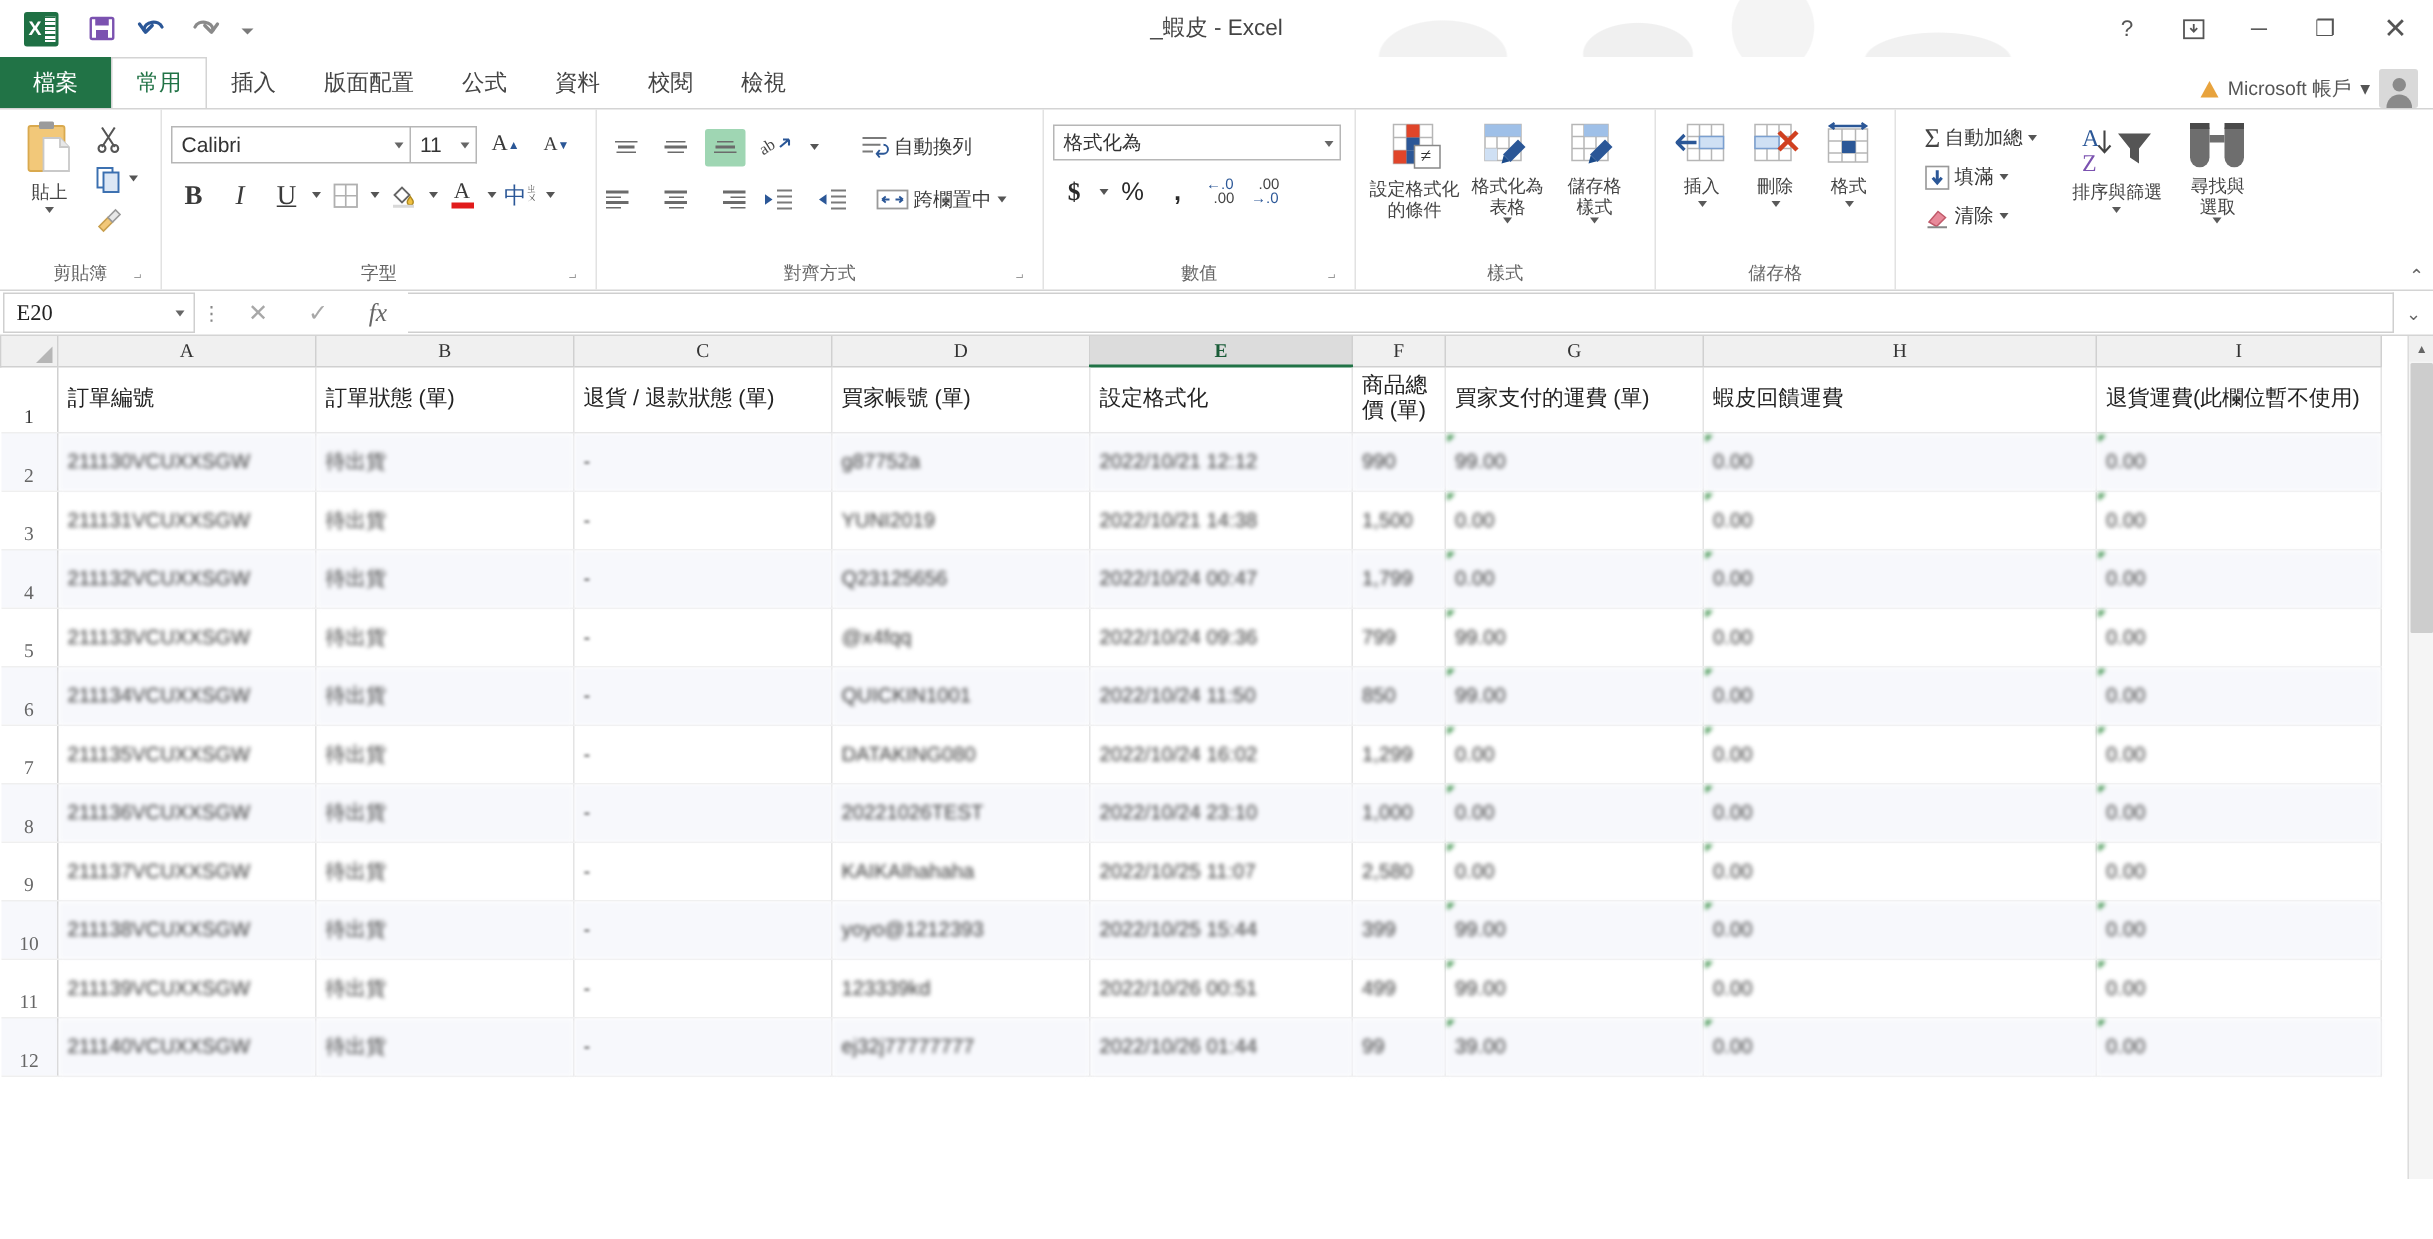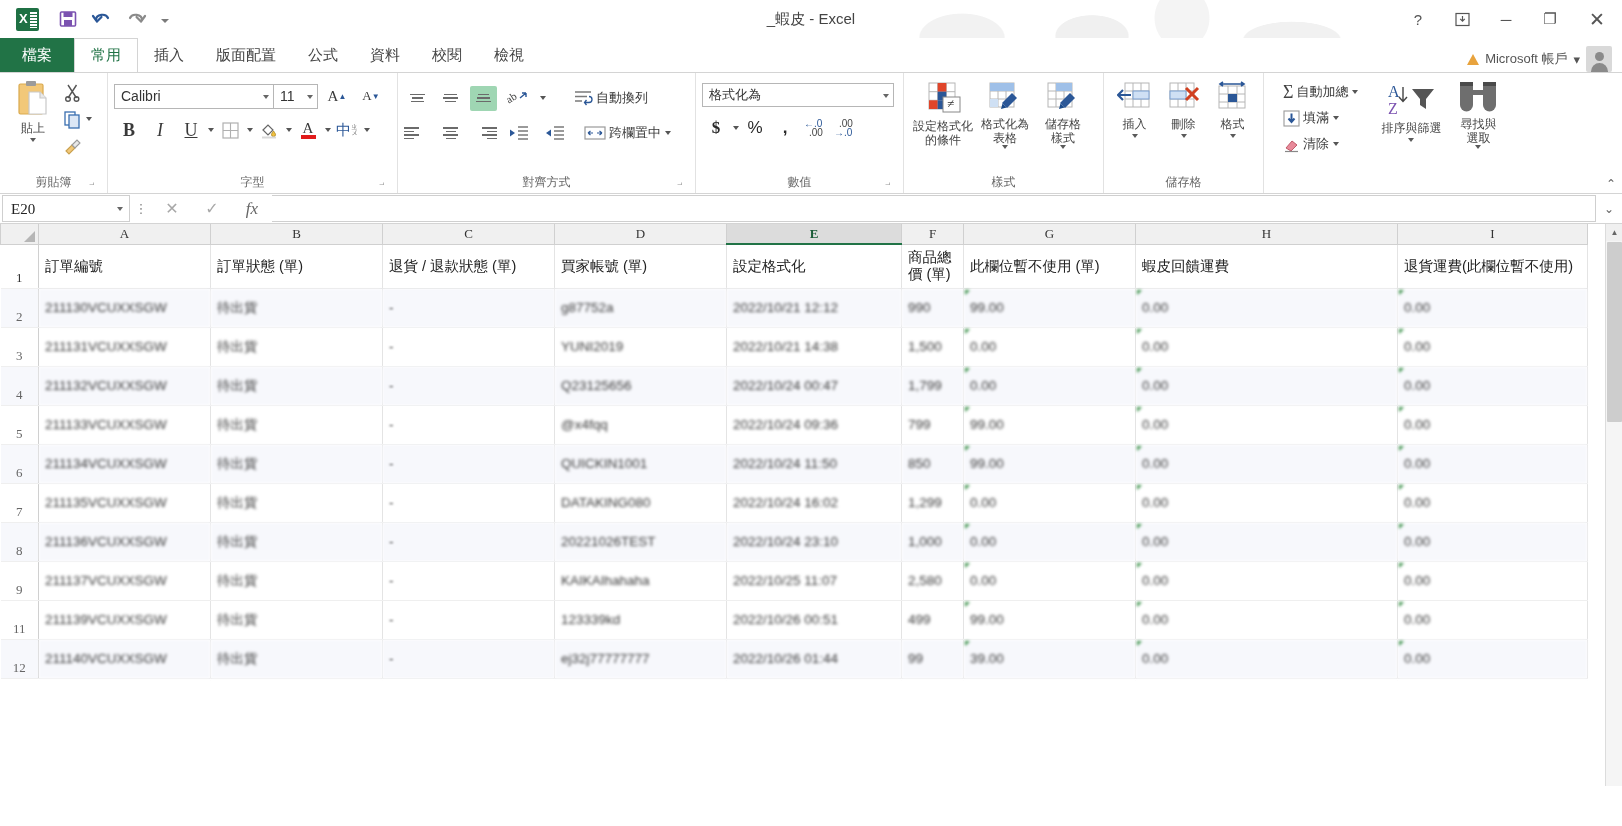--- a/index.html
+++ b/index.html
@@ -686,21 +686,21 @@
     </thead>
     <tbody>
       <tr class="hdrrow r1" style="height:44px;">
         <td class="rowhdr">1</td>
         <td class="cell">訂單編號</td>
         <td class="cell">訂單狀態 (單)</td>
         <td class="cell">退貨 / 退款狀態 (單)</td>
         <td class="cell">買家帳號 (單)</td>
         <td class="cell">設定格式化</td>
         <td class="cell">商品總價 (單)</td>
-        <td class="cell">此欄位暫不使用 (單)</td>
+        <td class="cell">買家支付的運費 (單)</td>
         <td class="cell">蝦皮回饋運費</td>
         <td class="cell">退貨運費(此欄位暫不使用)</td>
       </tr>
     <tr class="datarow alt" style="height: 39px;">
           <td class="rowhdr">2</td>
           <td class="cell blur" style="width: 172px;">211130VCUXXSGW</td>
           <td class="cell blur" style="width: 172px;">待出貨</td>
           <td class="cell blur lite" style="width: 172px;">-</td>
           <td class="cell blur" style="width: 172px;">g87752a</td>
           <td class="cell blur" style="width: 175px;">2022/10/21 12:12</td>
@@ -786,20 +786,32 @@
           <td class="cell blur" style="width: 172px;">211137VCUXXSGW</td>
           <td class="cell blur" style="width: 172px;">待出貨</td>
           <td class="cell blur lite" style="width: 172px;">-</td>
           <td class="cell blur" style="width: 172px;">KAIKAIhahaha</td>
           <td class="cell blur" style="width: 175px;">2022/10/25 11:07</td>
           <td class="cell blur" style="width: 62px;">2,580</td>
           <td class="cell blur" style="width: 172px;">0.00<span class="errmark"></span></td>
           <td class="cell blur" style="width: 262px;">0.00<span class="errmark"></span></td>
           <td class="cell blur" style="width: 190px;">0.00<span class="errmark"></span></td>
         </tr>
+        <tr class="datarow alt" style="height: 39px;">
+          <td class="rowhdr">10</td>
+          <td class="cell blur" style="width: 172px;">211138VCUXXSGW</td>
+          <td class="cell blur" style="width: 172px;">待出貨</td>
+          <td class="cell blur lite" style="width: 172px;">-</td>
+          <td class="cell blur" style="width: 172px;">yoyo@1212393</td>
+          <td class="cell blur" style="width: 175px;">2022/10/25 15:44</td>
+          <td class="cell blur" style="width: 62px;">399</td>
+          <td class="cell blur" style="width: 172px;">99.00<span class="errmark"></span></td>
+          <td class="cell blur" style="width: 262px;">0.00<span class="errmark"></span></td>
+          <td class="cell blur" style="width: 190px;">0.00<span class="errmark"></span></td>
+        </tr>
         <tr class="datarow" style="height: 39px;">
           <td class="rowhdr">11</td>
           <td class="cell blur" style="width: 172px;">211139VCUXXSGW</td>
           <td class="cell blur" style="width: 172px;">待出貨</td>
           <td class="cell blur lite" style="width: 172px;">-</td>
           <td class="cell blur" style="width: 172px;">123339kd</td>
           <td class="cell blur" style="width: 175px;">2022/10/26 00:51</td>
           <td class="cell blur" style="width: 62px;">499</td>
           <td class="cell blur" style="width: 172px;">99.00<span class="errmark"></span></td>
           <td class="cell blur" style="width: 262px;">0.00<span class="errmark"></span></td>

